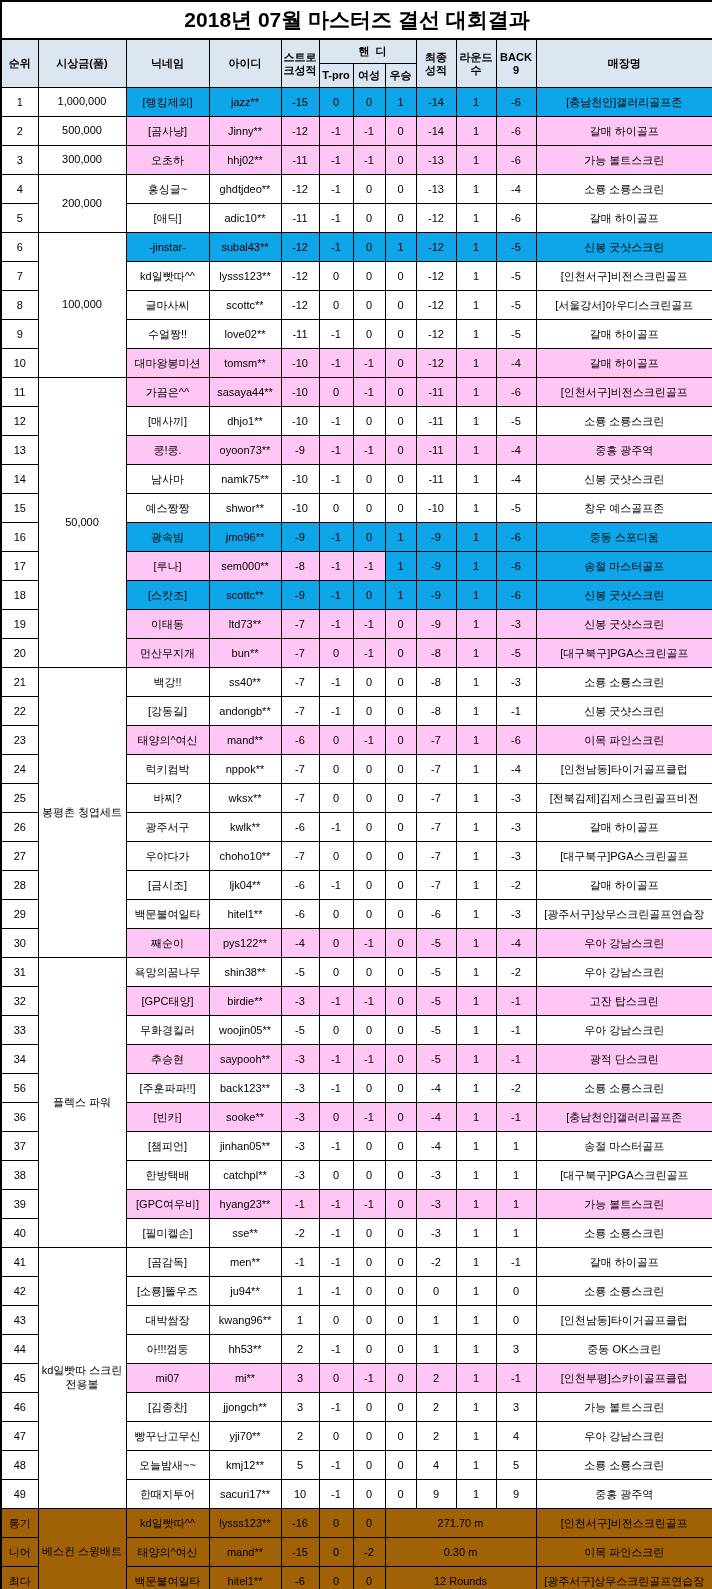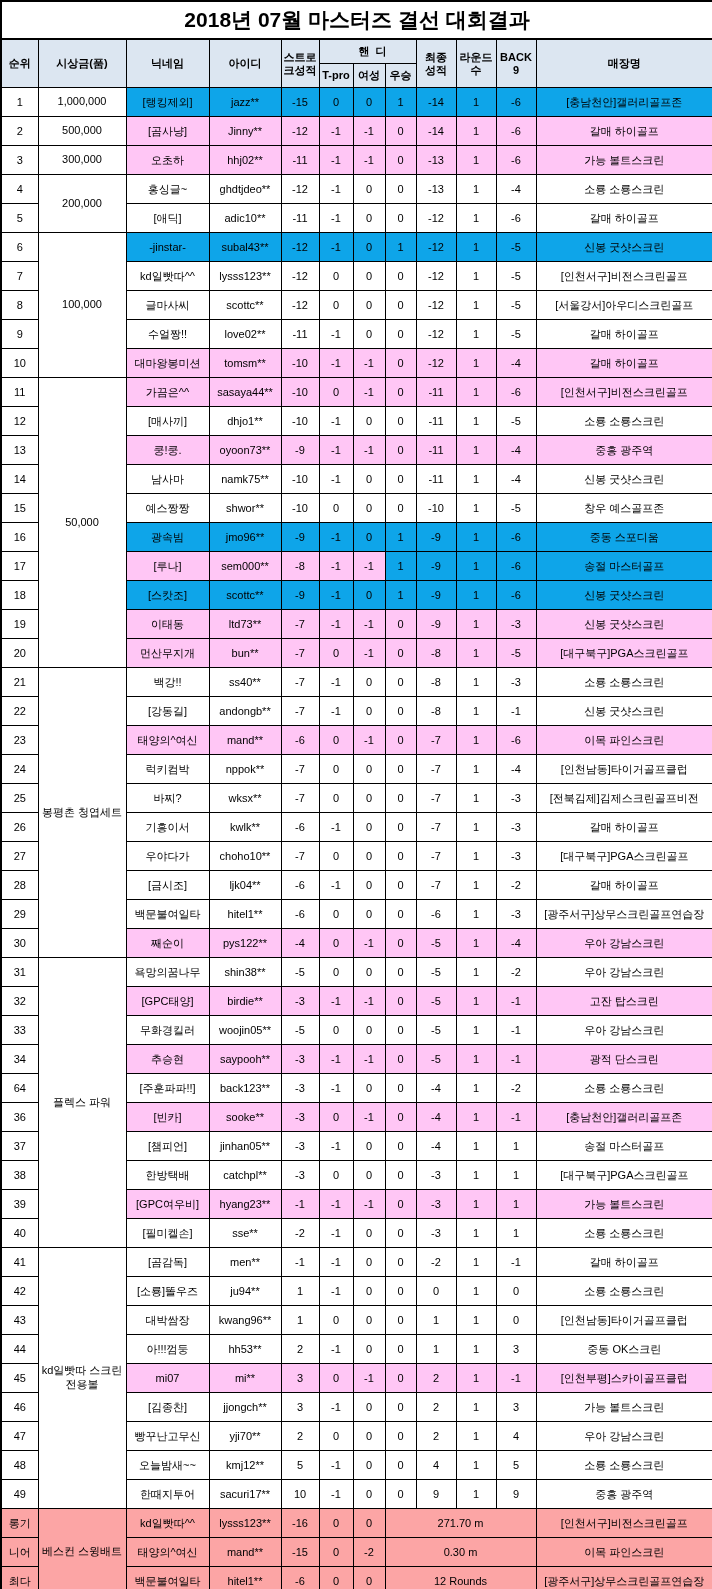--- a/index.html
+++ b/index.html
@@ -8,21 +8,21 @@
   td,th{border:1px solid #000;font-size:11px;font-weight:normal;text-align:center;
         vertical-align:middle;padding:0 1px;height:28px;overflow:hidden;white-space:nowrap;}
   thead th{background:#DCE6F1;font-weight:bold;height:23px;line-height:1.15;}
   .wrap2{white-space:pre-line;word-break:break-all;}
   .pre{white-space:pre;padding-left:11px;}
   .title-cell{font-size:21px;font-weight:bold;height:36px;background:#ffffff;border-bottom:2px solid #000;margin-top:40px;}
   .prize{white-space:normal;line-height:1.25;word-break:keep-all;}
   .c-white{background:#ffffff;}
   .c-green{background:#0ea5e9;}
   .c-pink{background:#FFC6F5;}
-  .c-orange{background:#fca5a5;}
+  .c-orange{background:#a16207;}
 </style>
 </head>
 <body>
 
 <table>
   <colgroup>
     <col style="width:37px">
       <col style="width:88px">
       <col style="width:83px">
       <col style="width:72px">
@@ -389,21 +389,21 @@
         <td class="c-white">0</td>
         <td class="c-white">0</td>
         <td class="c-white">0</td>
         <td class="c-white">-7</td>
         <td class="c-white">1</td>
         <td class="c-white">-3</td>
         <td class="c-white">[전북김제]김제스크린골프비전</td>
       </tr>
       <tr>
         <td class="c-white">26</td>
-        <td class="c-white">기흥이서</td>
+        <td class="c-white">광주서구</td>
         <td class="c-white">kwlk**</td>
         <td class="c-white">-6</td>
         <td class="c-white">-1</td>
         <td class="c-white">0</td>
         <td class="c-white">0</td>
         <td class="c-white">-7</td>
         <td class="c-white">1</td>
         <td class="c-white">-3</td>
         <td class="c-white">갈매 하이골프</td>
       </tr>
@@ -506,21 +506,21 @@
         <td class="c-pink">-3</td>
         <td class="c-pink">-1</td>
         <td class="c-pink">-1</td>
         <td class="c-pink">0</td>
         <td class="c-pink">-5</td>
         <td class="c-pink">1</td>
         <td class="c-pink">-1</td>
         <td class="c-pink">광적 단스크린</td>
       </tr>
       <tr>
-        <td class="c-white">64</td>
+        <td class="c-white">56</td>
         <td class="c-white">[주훈파파!!]</td>
         <td class="c-white">back123**</td>
         <td class="c-white">-3</td>
         <td class="c-white">-1</td>
         <td class="c-white">0</td>
         <td class="c-white">0</td>
         <td class="c-white">-4</td>
         <td class="c-white">1</td>
         <td class="c-white">-2</td>
         <td class="c-white">소룡 소룡스크린</td>

